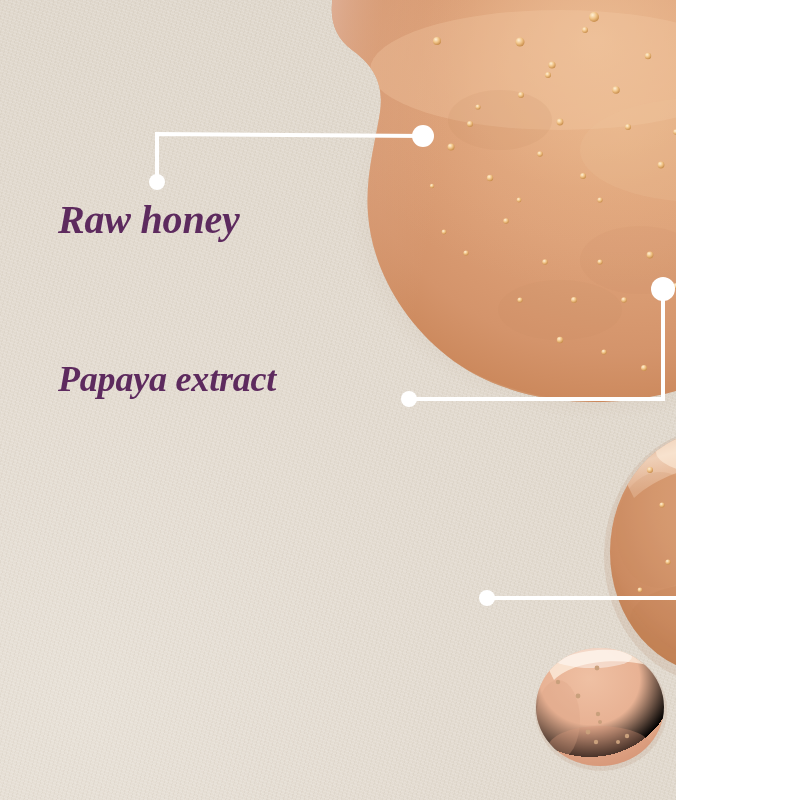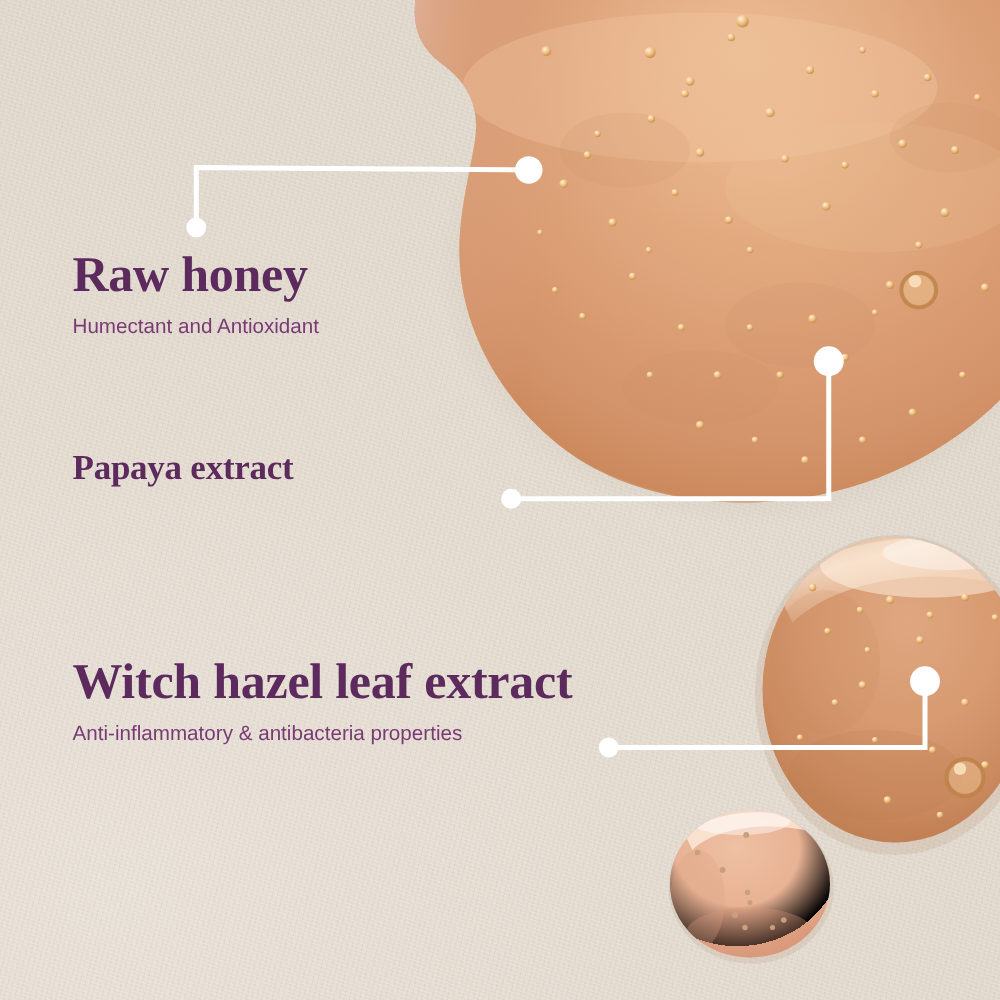--- a/index.html
+++ b/index.html
@@ -3,25 +3,26 @@
 <meta charset="utf-8">
 <title>Ingredient Callout Graphic</title>
 <style>
   html, body {
     margin: 0;
     padding: 0;
     background: #ffffff;
   }
   #stage {
     position: relative;
-    width: 800px;
+    width: 676px;
     height: 800px;
     overflow: hidden;
     font-family: "Liberation Serif", "DejaVu Serif", serif;
     background: #e4ddd3;
+    font-style: italic;
   }
 
   
   .bg-base {
     position: absolute;
     inset: 0;
     background:
       radial-gradient(120% 100% at 12% 88%, #e7e0d6 0%, #e2dacf 45%, #ded6ca 100%);
   }
   .bg-grain {
@@ -71,21 +72,21 @@
     font-weight: 400;
     line-height: 1.15;
     white-space: nowrap;
   }
 
   #callout-honey   { left: 58px; top: 200px; }
   #callout-papaya  { left: 58px; top: 361px; }
   #callout-witch   { left: 58px; top: 525px; }
 
   #callout-honey  .title { font-size: 40px; }
-  #callout-papaya .title { font-size: 28px; }
+  #callout-papaya .title { font-size: 36px; }
   #callout-witch  .title { font-size: 40px; }
 
   #callout-honey  .subtitle { font-size: 16.5px; margin-top: 12px; }
   #callout-papaya .subtitle { font-size: 16.5px; margin-top: 13px; }
   #callout-witch  .subtitle { font-size: 16.5px; margin-top: 13px; }
 </style>
 </head>
 <body>
 
 <div id="stage" style="background: rgb(226, 218, 207);">
@@ -332,25 +333,20 @@
         <circle cx="409" cy="399" r="8" fill="#FFFFFF"></circle>
         <circle cx="663" cy="289" r="12" fill="#FFFFFF"></circle>
         <circle cx="487" cy="598" r="8" fill="#FFFFFF"></circle>
         <circle cx="740" cy="545" r="12" fill="#FFFFFF"></circle>
       </g>
     </svg>
   </div>
 
   <div class="callout" id="callout-honey">
     <h2 class="title" style="color: rgb(93, 42, 94);">Raw honey</h2>
-    <p class="subtitle" style="color: rgb(122, 58, 116);">Humectant and Antioxidant</p>
   </div>
 
   <div class="callout" id="callout-papaya">
     <h2 class="title" style="color: rgb(93, 42, 94);">Papaya extract</h2>
   </div>
 
-  <div class="callout" id="callout-witch">
-    <h2 class="title" style="color: rgb(93, 42, 94);">Witch hazel leaf extract</h2>
-    <p class="subtitle" style="color: rgb(122, 58, 116);">Anti-inflammatory &amp; antibacteria properties</p>
-  </div>
 
 </div>
 
 </body></html>

